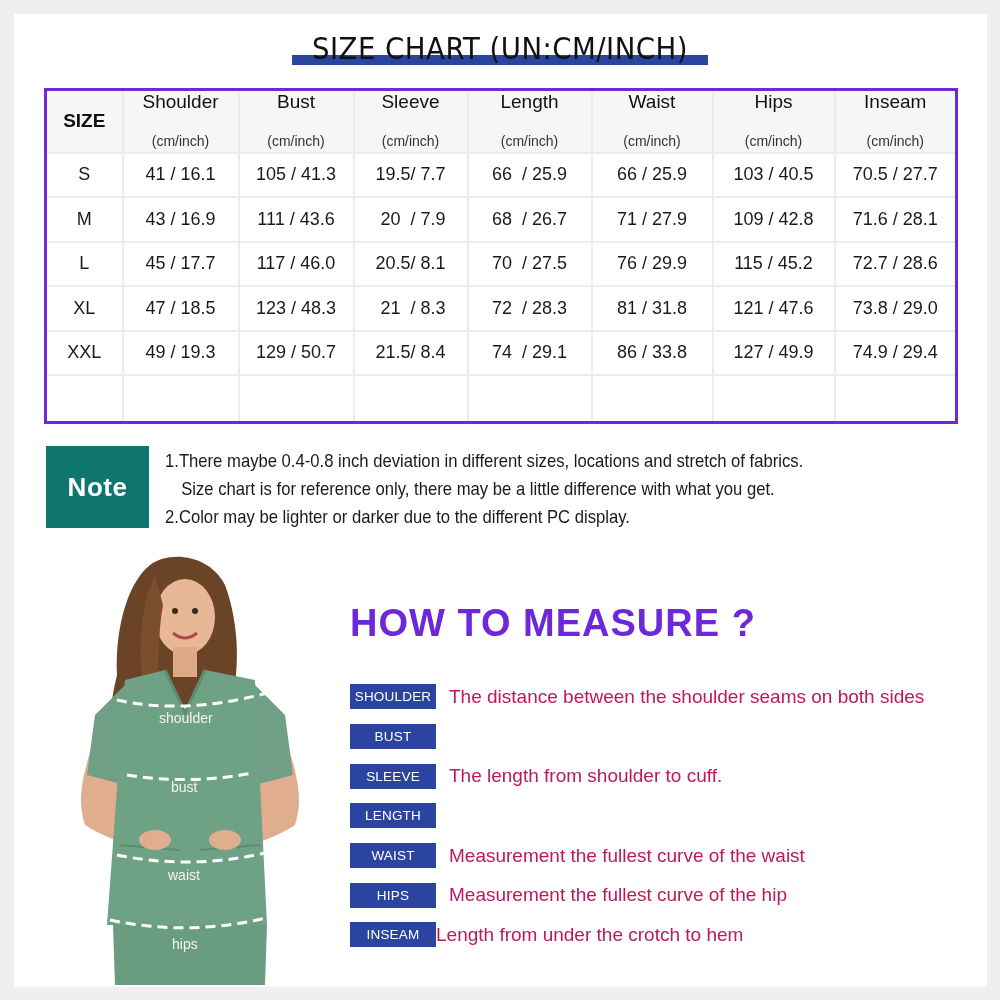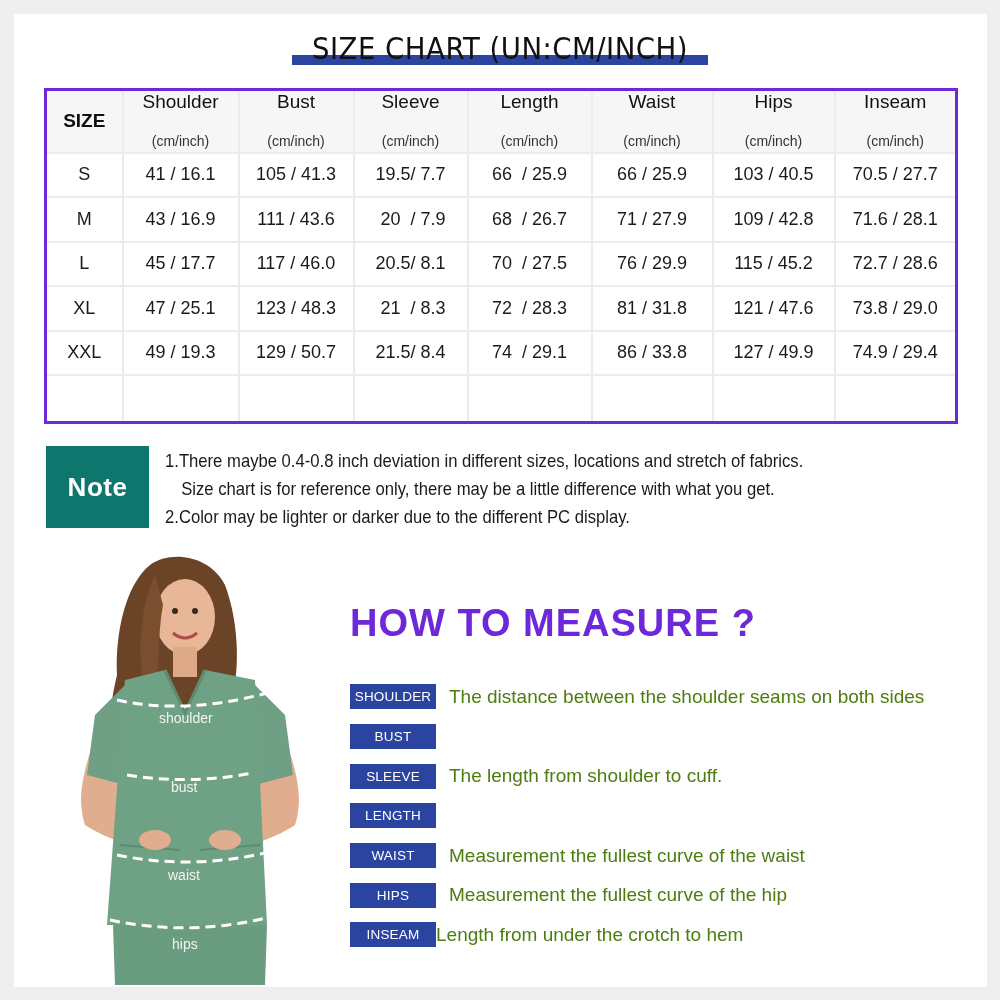--- a/index.html
+++ b/index.html
@@ -132,21 +132,21 @@
       background: #2a44a0;
       color: #fff;
       font-size: 13.5px;
       display: flex; align-items: center; justify-content: center;
       flex-shrink: 0;
       letter-spacing: 0.2px;
     }
     .measure-desc {
       margin-left: 13px;
       font-size: 19px;
-      color: #4d7c0f;
+      color: #be185d;
       white-space: nowrap;
     }
     .measure-row:last-child .measure-desc { margin-left: 0; }
   </style>
 </head>
 <body>
 
 <div class="card"></div>
 
 <div class="title-wrap">
@@ -224,21 +224,21 @@
       <td>45 / 17.7</td>
       <td>117 / 46.0</td>
       <td>20.5/ 8.1</td>
       <td>70  / 27.5</td>
       <td>76 / 29.9</td>
       <td>115 / 45.2</td>
       <td>72.7 / 28.6</td>
     </tr>
     <tr>
       <td>XL</td>
-      <td>47 / 25.1</td>
+      <td>47 / 18.5</td>
       <td>123 / 48.3</td>
       <td> 21  / 8.3</td>
       <td>72  / 28.3</td>
       <td>81 / 31.8</td>
       <td>121 / 47.6</td>
       <td>73.8 / 29.0</td>
     </tr>
     <tr>
       <td>XXL</td>
       <td>49 / 19.3</td>

